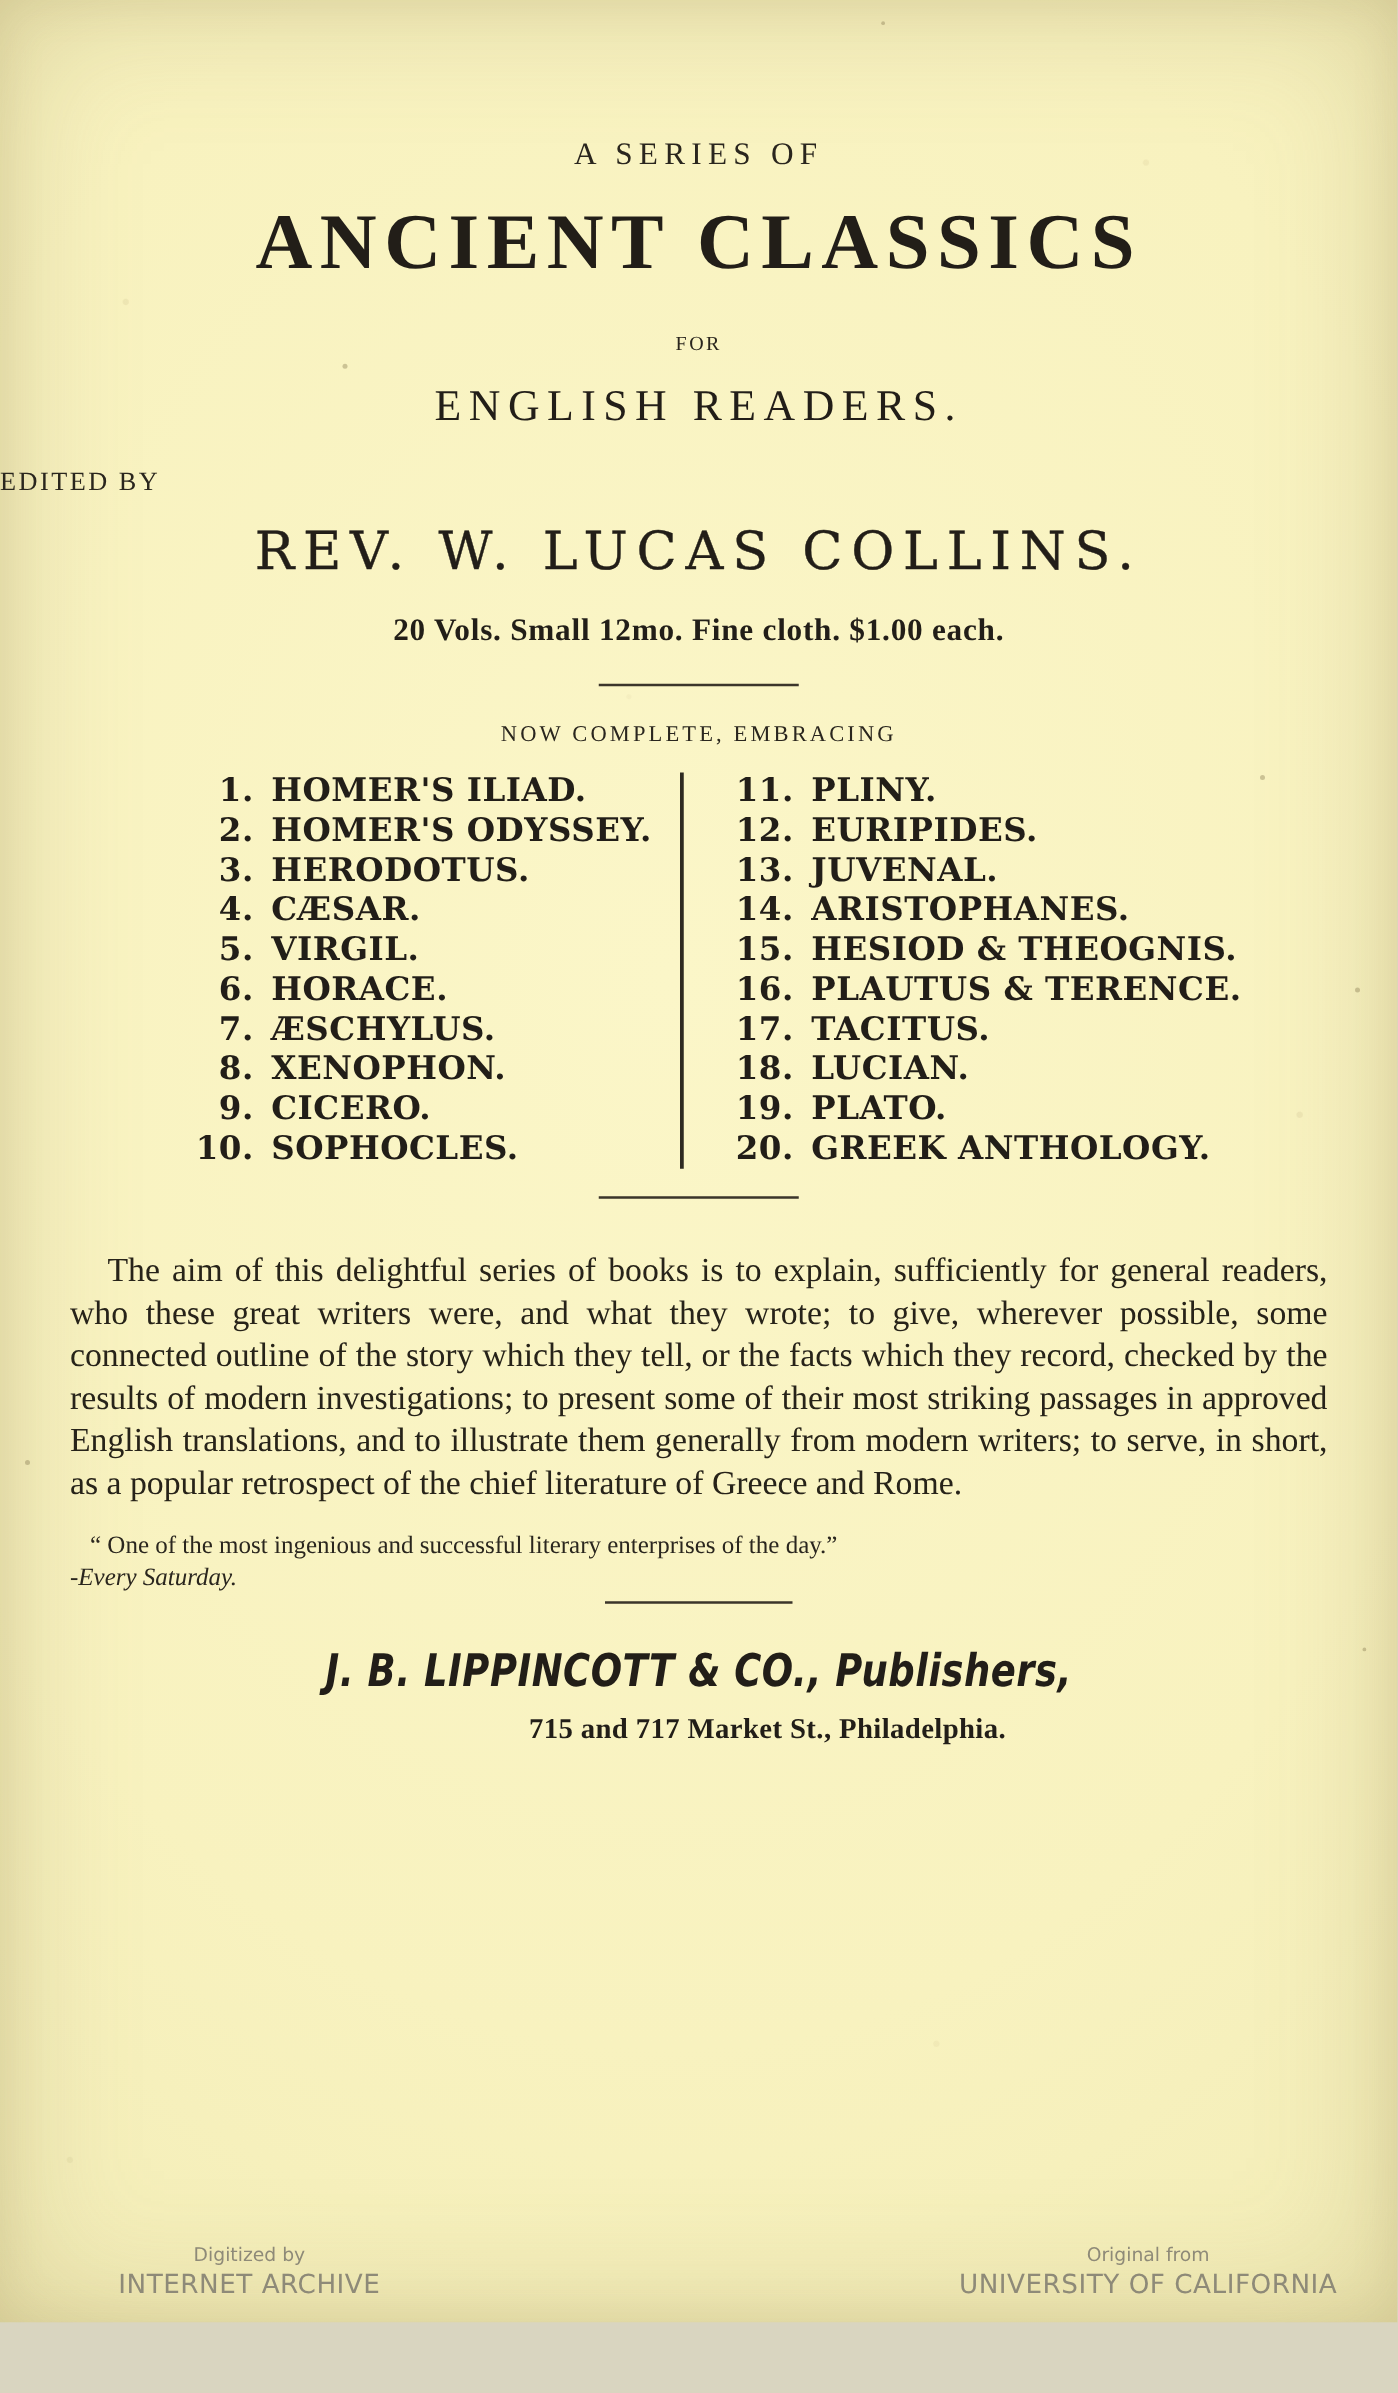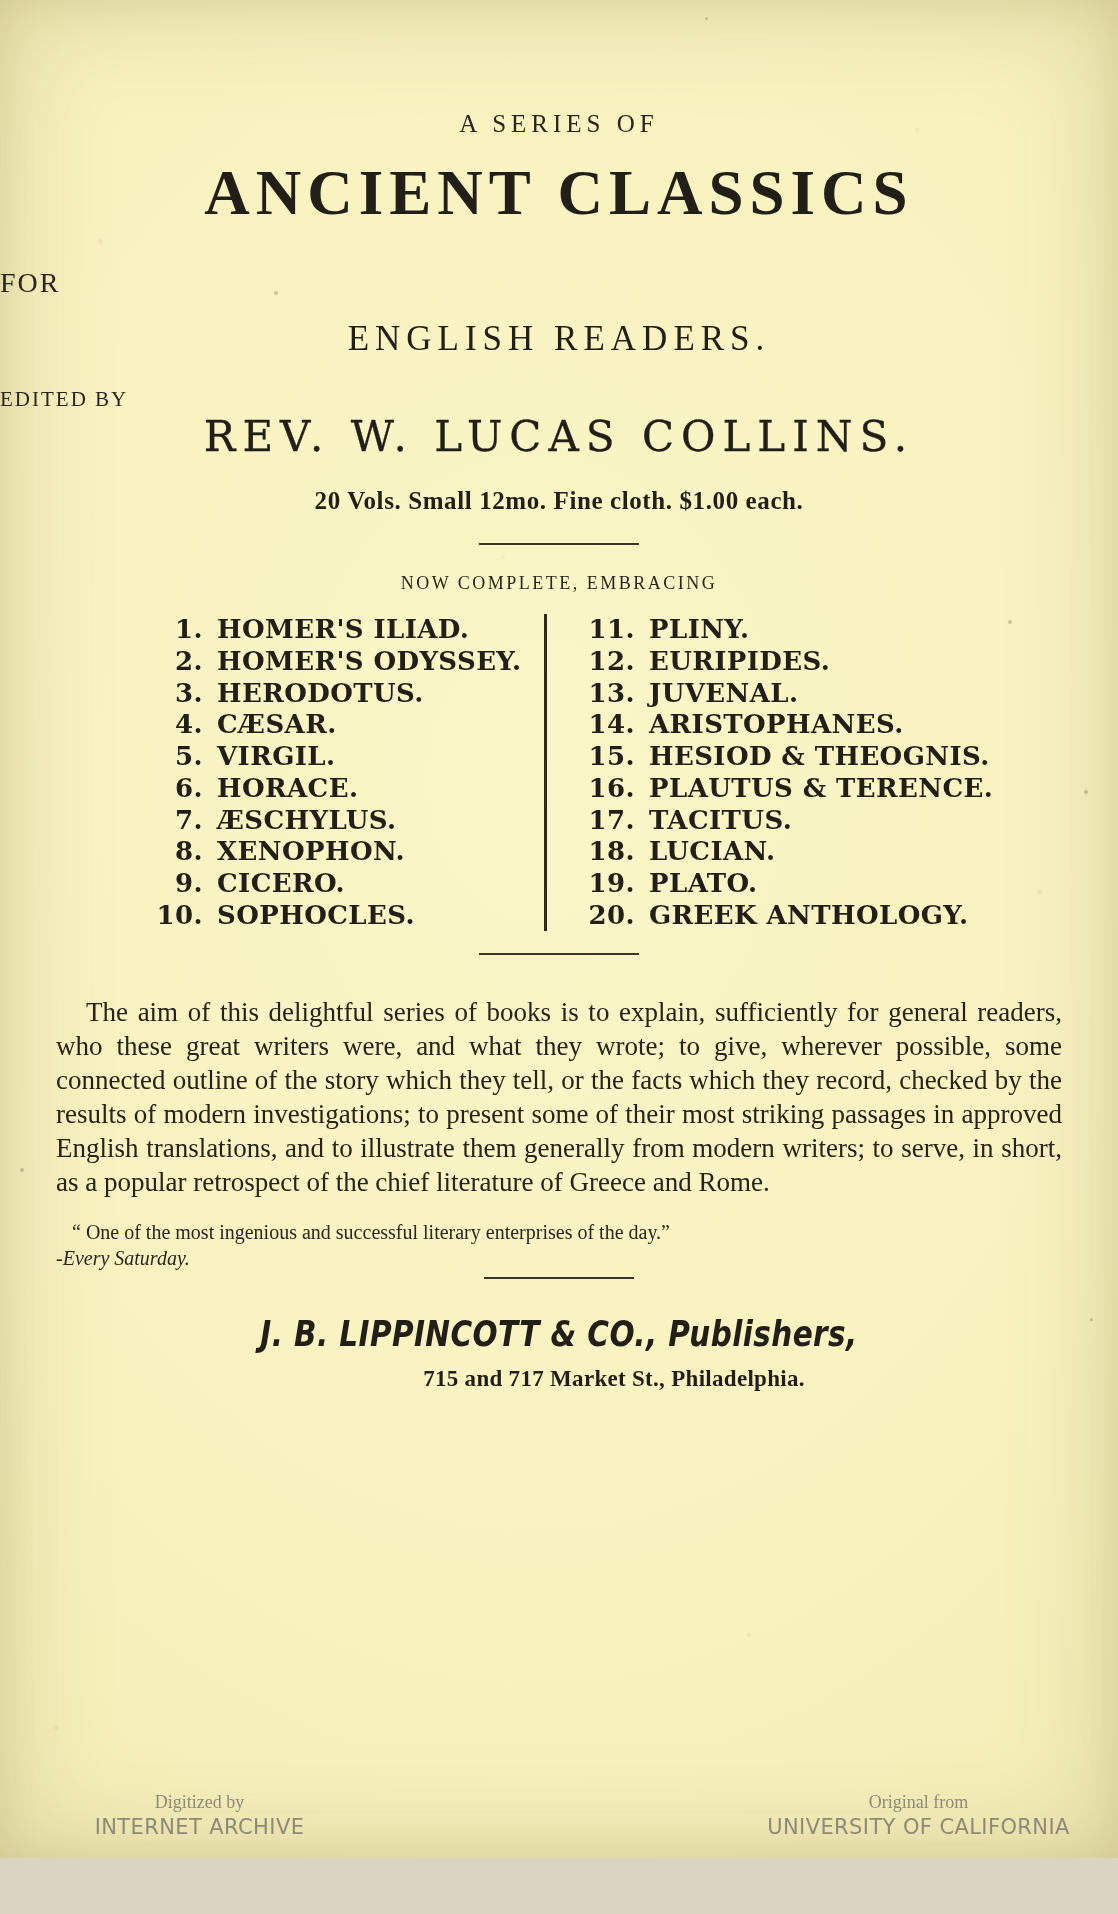--- a/index.html
+++ b/index.html
@@ -55,22 +55,22 @@
   .main-title {
     text-align: center;
     font-size: 63px;
     letter-spacing: 6px;
     margin-top: 24px;
     line-height: 1;
     font-family: "Liberation Serif", serif;
     color: #221e18;
   }
   .for-line {
-    text-align: left;
-    font-size: 28px;
+    text-align: center;
+    font-size: 16px;
     letter-spacing: 2px;
     margin-top: 22px;
     color: #2a261e;
   }
   .readers {
     text-align: center;
     font-size: 35px;
     letter-spacing: 6px;
     margin-top: 20px;
     color: #221e18;
@@ -78,20 +78,21 @@
   .edited-by {
     font-size: 21px;
     letter-spacing: 2px;
     margin-top: 28px;
     color: #2a261e;
   }
   .editor-name {
     text-align: center;
     font-size: 42px;
     letter-spacing: 7px;
+    margin-top: 18px;
     font-family: "DejaVu Serif", "Liberation Serif", serif;
     font-weight: 400;
     color: #221e18;
     -webkit-text-stroke: 0.3px #221e18;
   }
   .vols-line {
     text-align: center;
     font-size: 25px;
     margin-top: 26px;
     font-weight: bold;
@@ -202,21 +203,21 @@
     left: 0; right: 0;
     bottom: 18px;
     display: flex;
     z-index: 3;
     font-family: "DejaVu Sans", "Liberation Sans", sans-serif;
     color: #8e8a78;
   }
   .foot-block { flex: 1; text-align: center; }
   .foot-block.left  { padding-right: 260px; }
   .foot-block.right { padding-left: 60px; }
-  .foot-small { font-size: 18px; line-height: 1.25; font-family: Liberation Serif, serif; }
+  .foot-small { font-size: 15px; line-height: 1.25; }
   .foot-big   { font-size: 21px; letter-spacing: .4px; line-height: 1.25; }
 
   
   .speck { position: absolute; background: rgba(120,105,65,.35); border-radius: 50%; z-index: 1; }
 </style>
 </head>
 <body>
 
 <div id="page">
   <div id="grain"></div>

